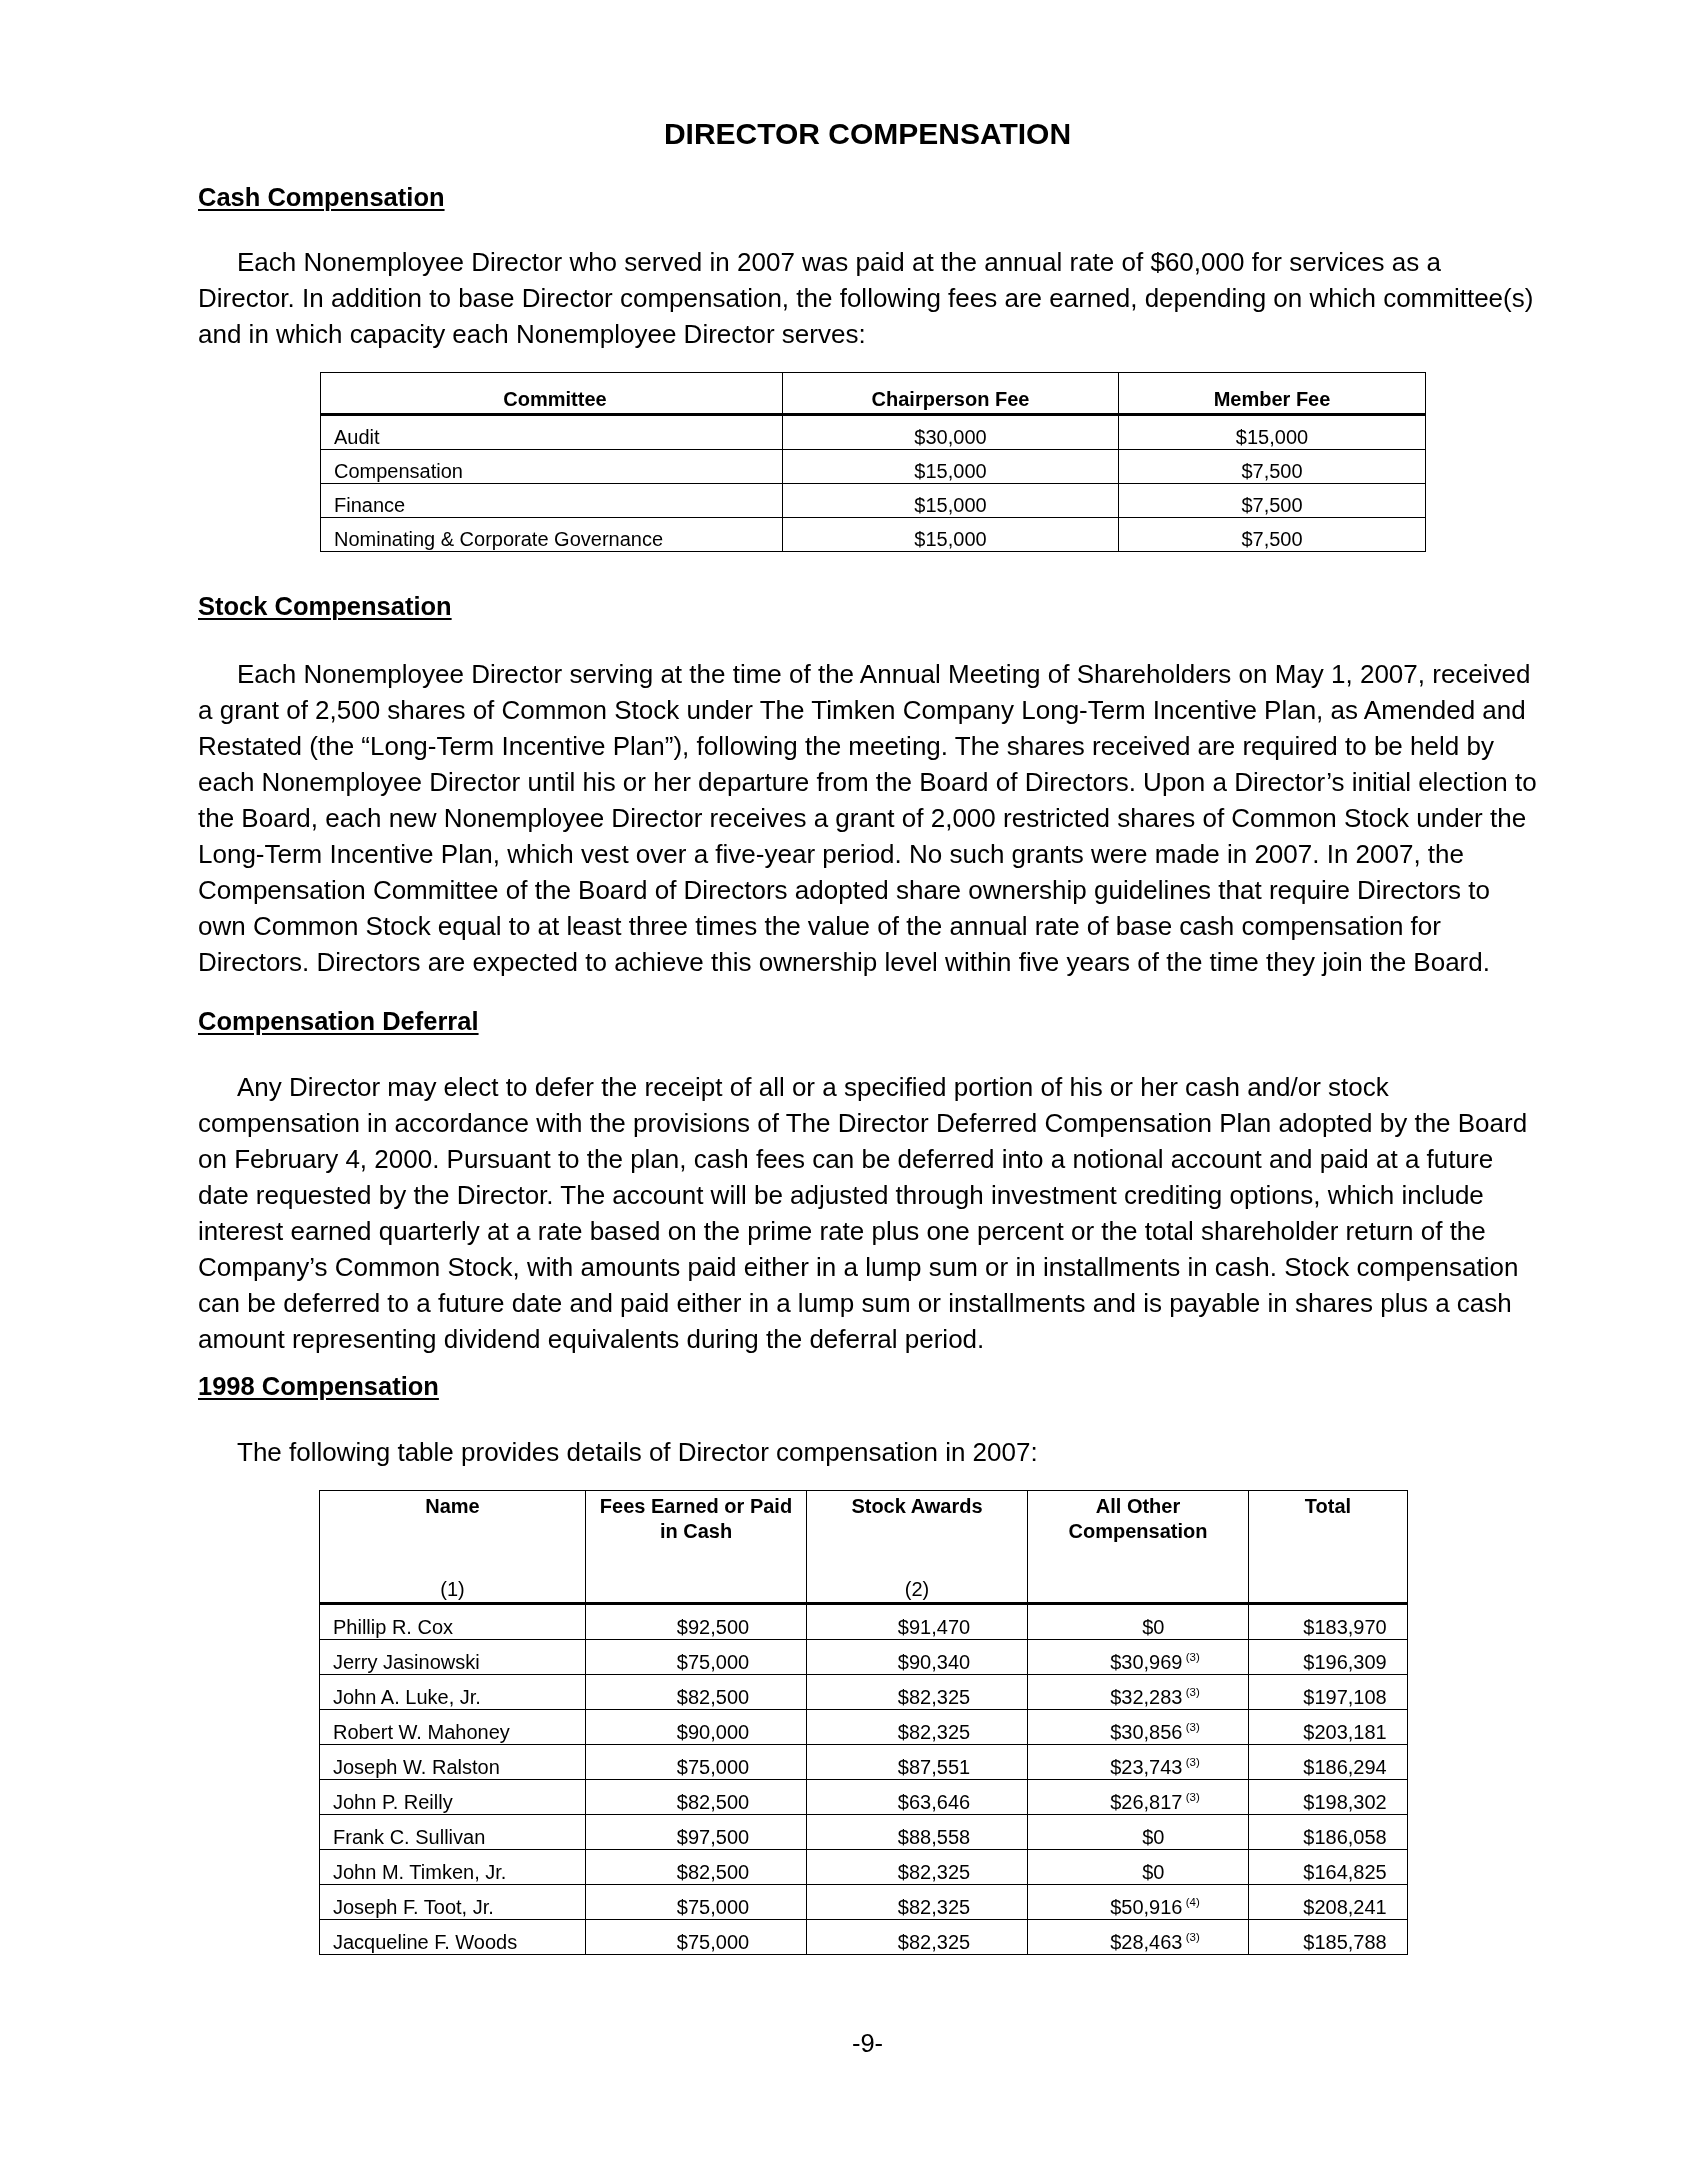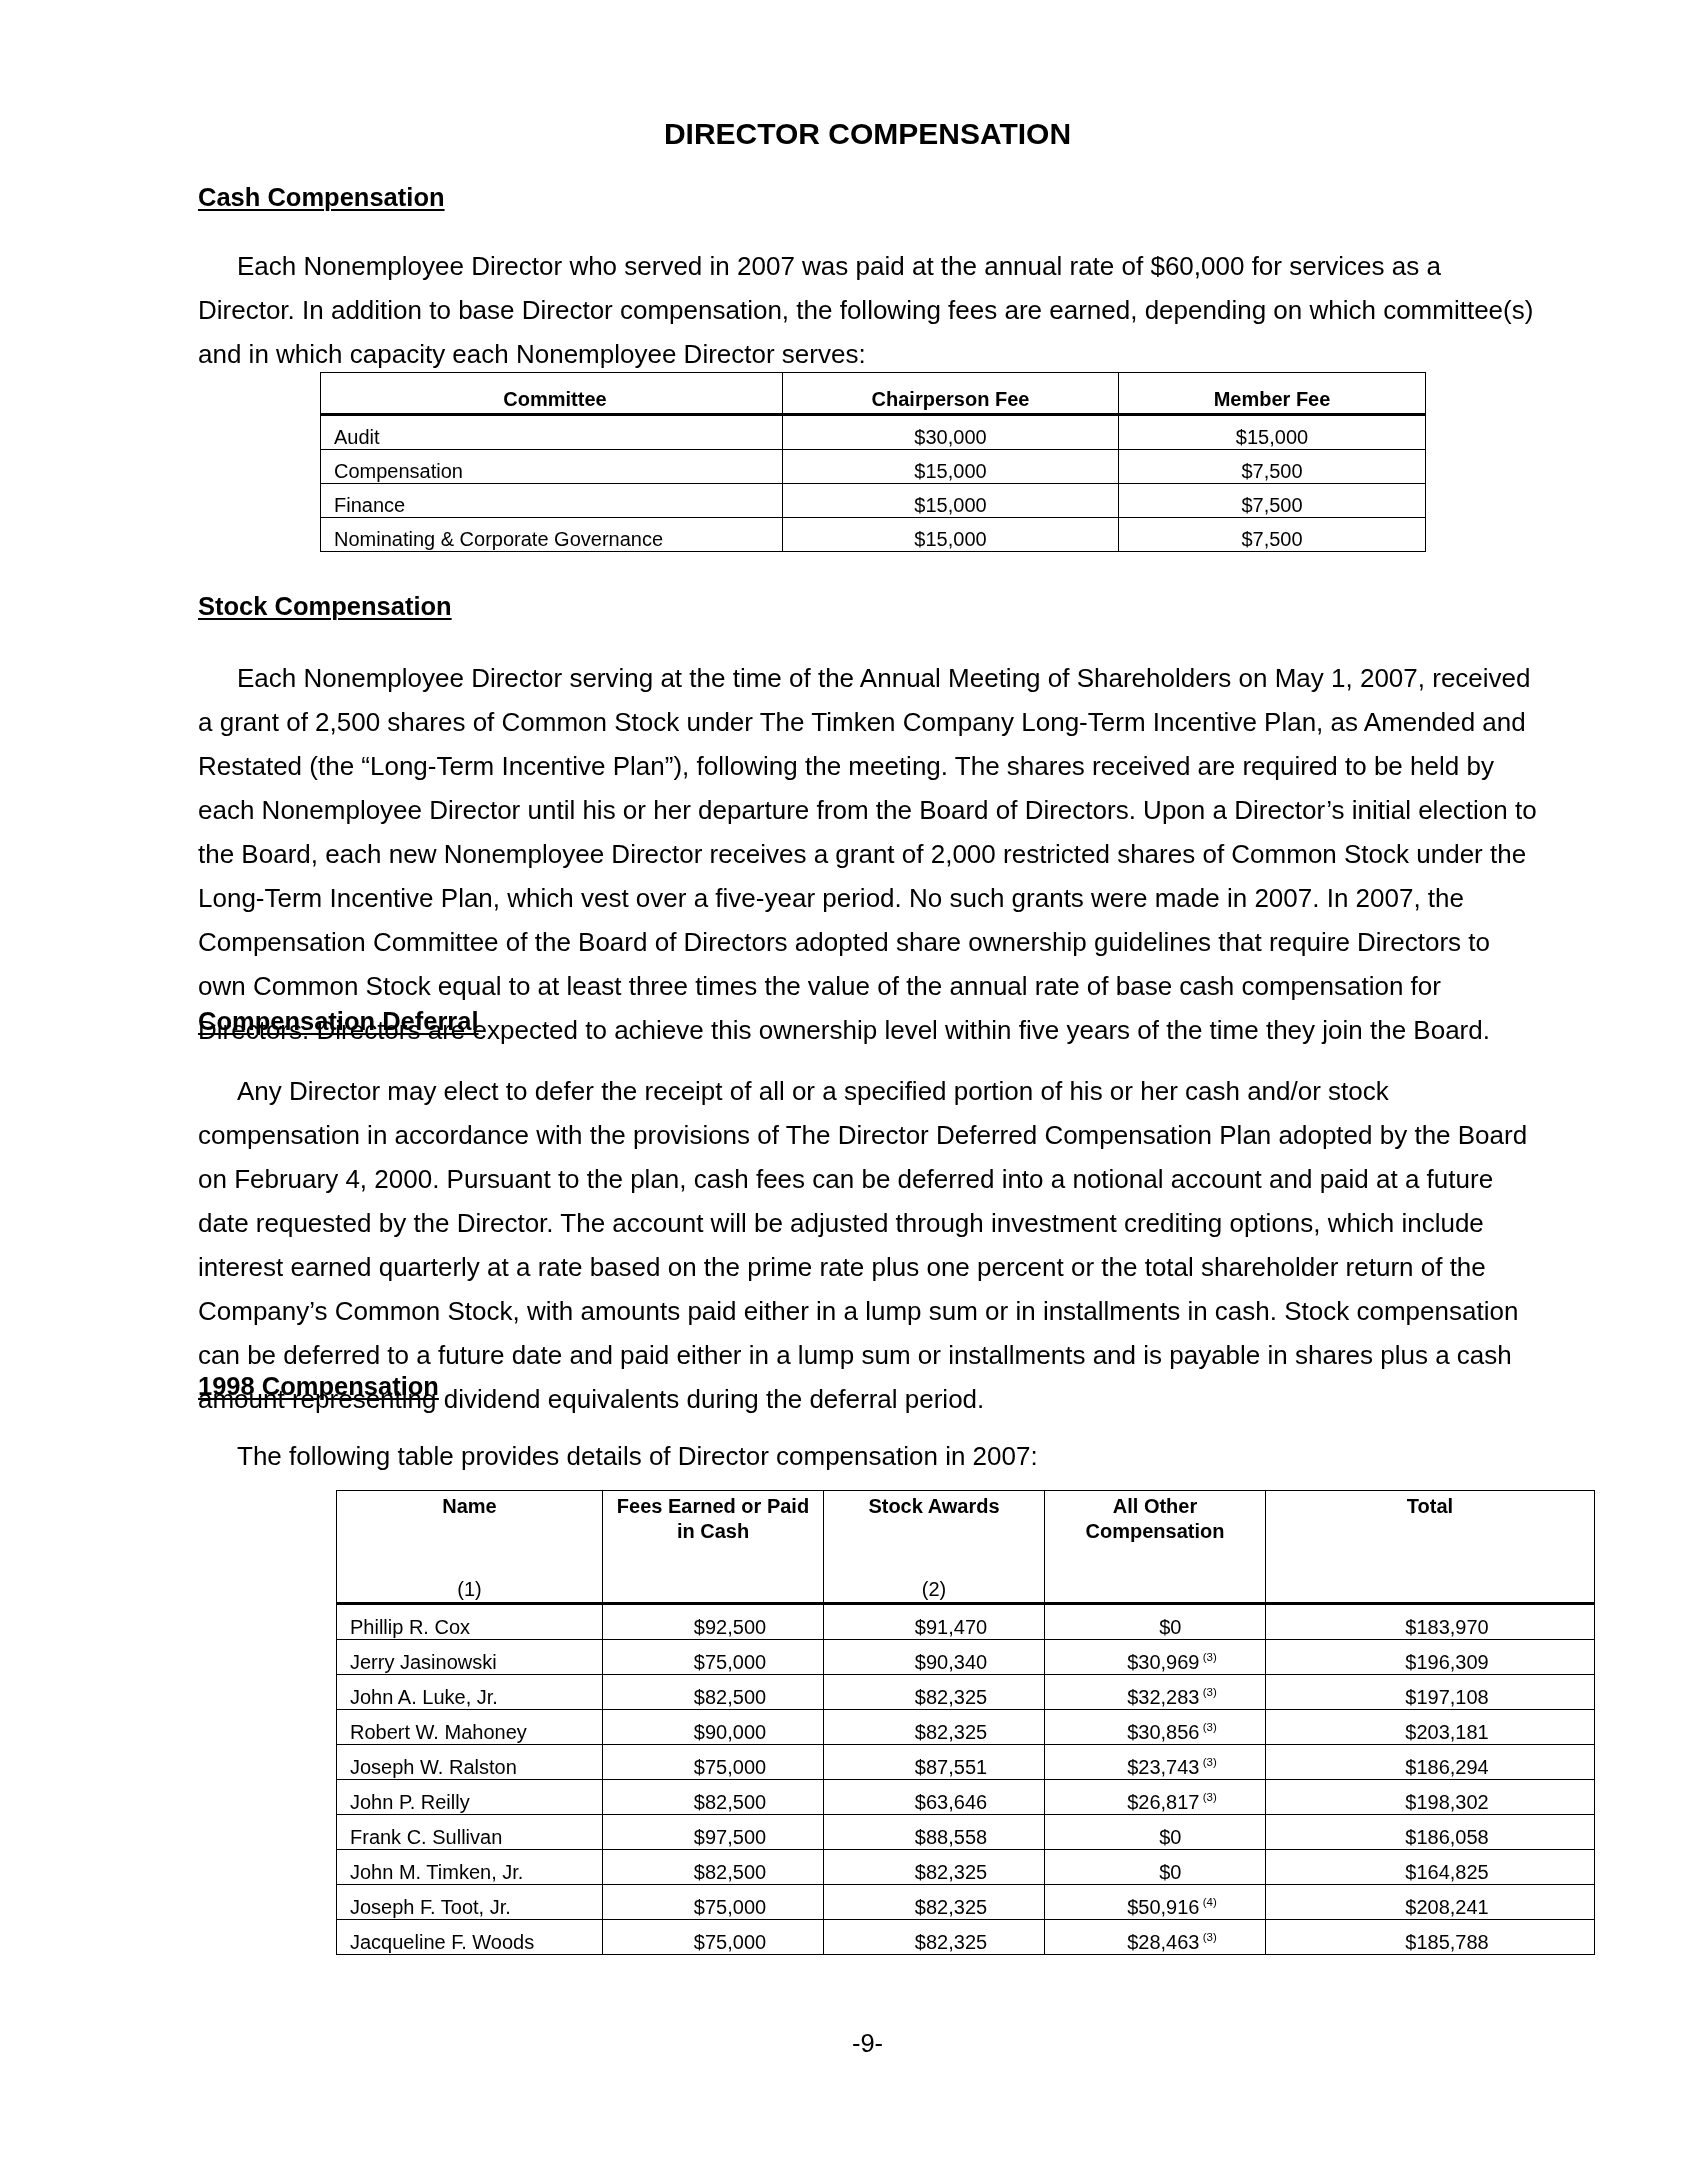--- a/index.html
+++ b/index.html
@@ -1,29 +1,29 @@
 <!DOCTYPE html>
 <html style="font-size:13px"><head>
 <meta charset="utf-8">
 <style>
   html, body { margin: 0; padding: 0; background: #ffffff; }
   body { width: 1687px; height: 2183px; position: relative; font-family: "Liberation Sans", sans-serif; color: #000; }
   .page { position: absolute; left: 198px; top: 0; width: 1339px; }
   .title { position: absolute; left: 0; width: 1339px; top: 117px; text-align: center; font-weight: bold; font-size: 30px; letter-spacing: 0px; }
   .h2 { position: absolute; left: 0; font-weight: bold; font-size: 25.5px; text-decoration: underline; text-underline-offset: 3.3px; text-decoration-thickness: 1.6px; }
-  .para { position: absolute; left: 0; width: 1339px; font-size: 26px; line-height: 44px; }
+  .para { position: absolute; left: 0; width: 1339px; font-size: 26px; line-height: 36px; }
   .para .indent { display: inline-block; width: 39px; }
   table { position: absolute; border-collapse: collapse; font-size: 20px; }
   td, th { border: 1.6px solid #000; padding: 0 13px; }
   th { font-weight: bold; }
   .t1 { left: 122px; top: 372px; width: 1106px; }
   .t1 th { height: 38px; text-align: center; vertical-align: bottom; padding-bottom: 1.6px; border-bottom: 3.3px solid #000; }
   .t1 td { height: 33px; vertical-align: bottom; padding-bottom: 0px; }
   .t1 td.num { text-align: center; }
-  .t2 { left: 138px; top: 1490px; width: 1259px; }
+  .t2 { left: 121px; top: 1490px; width: 1089px; }
   .t2 th { height: 102px; vertical-align: top; text-align: center; padding-top: 3.3px; line-height: 25px; border-bottom: 3.3px solid #000; }
   .t2 th .fn { display: block; font-weight: normal; margin-top: 33px; }
   .t2 th .fn.one { margin-top: 58px; }
   .t2 td { height: 34px; vertical-align: bottom; }
   .t2 td.num { text-align: center; padding-left: 47px; }
   sup { font-size: 11.5px; vertical-align: 8.2px; margin-left: 3.3px; }
   .pagenum { position: absolute; left: 0; width: 1339px; top: 2029px; text-align: center; font-size: 25.5px; }
 </style>
 </head>
 <body>

